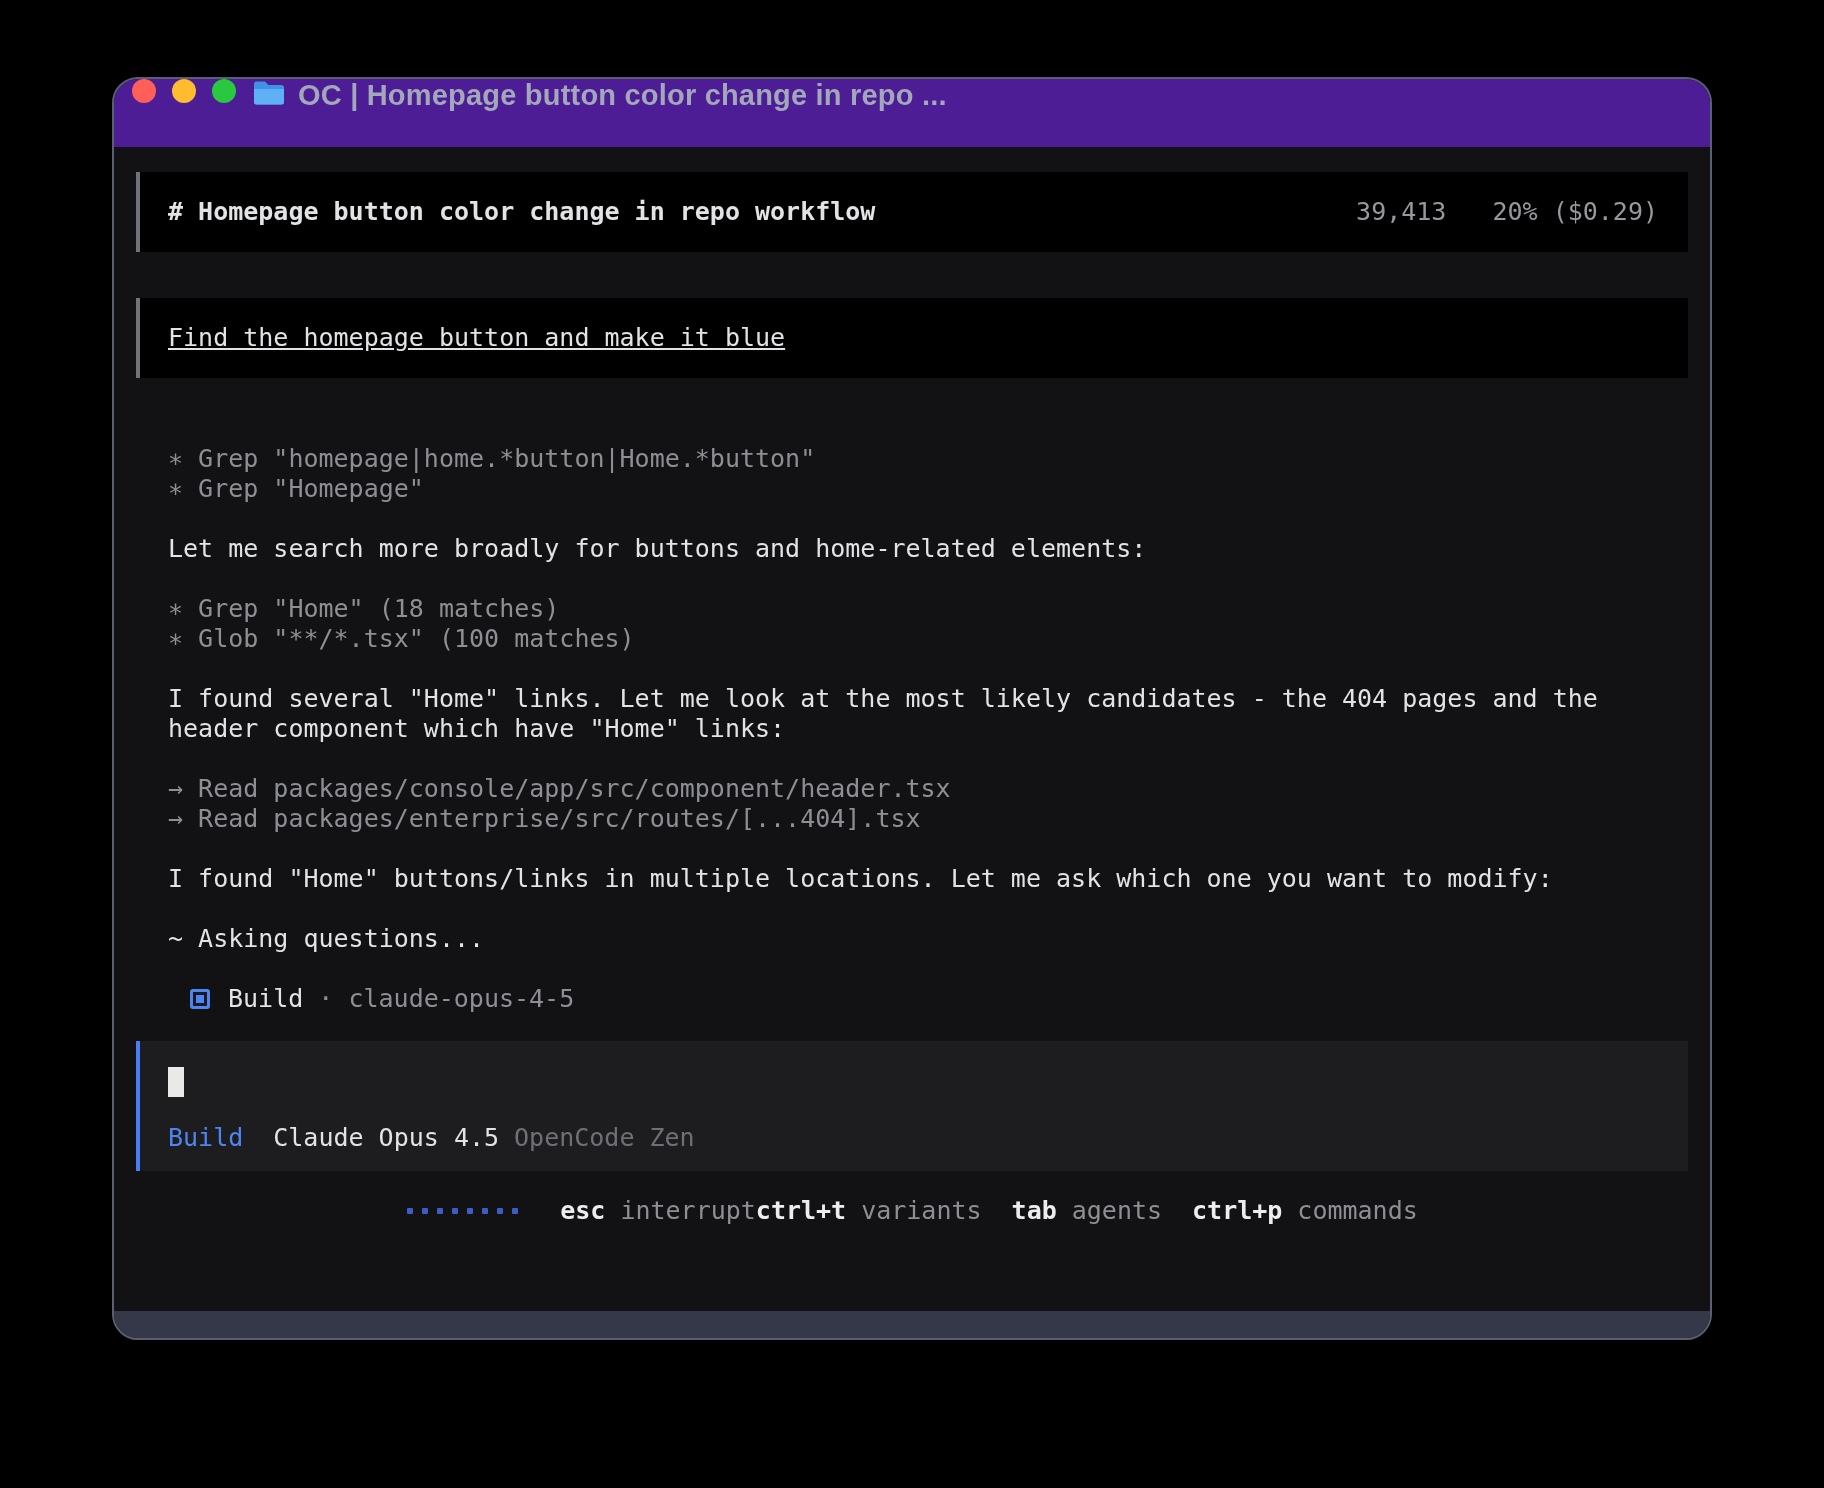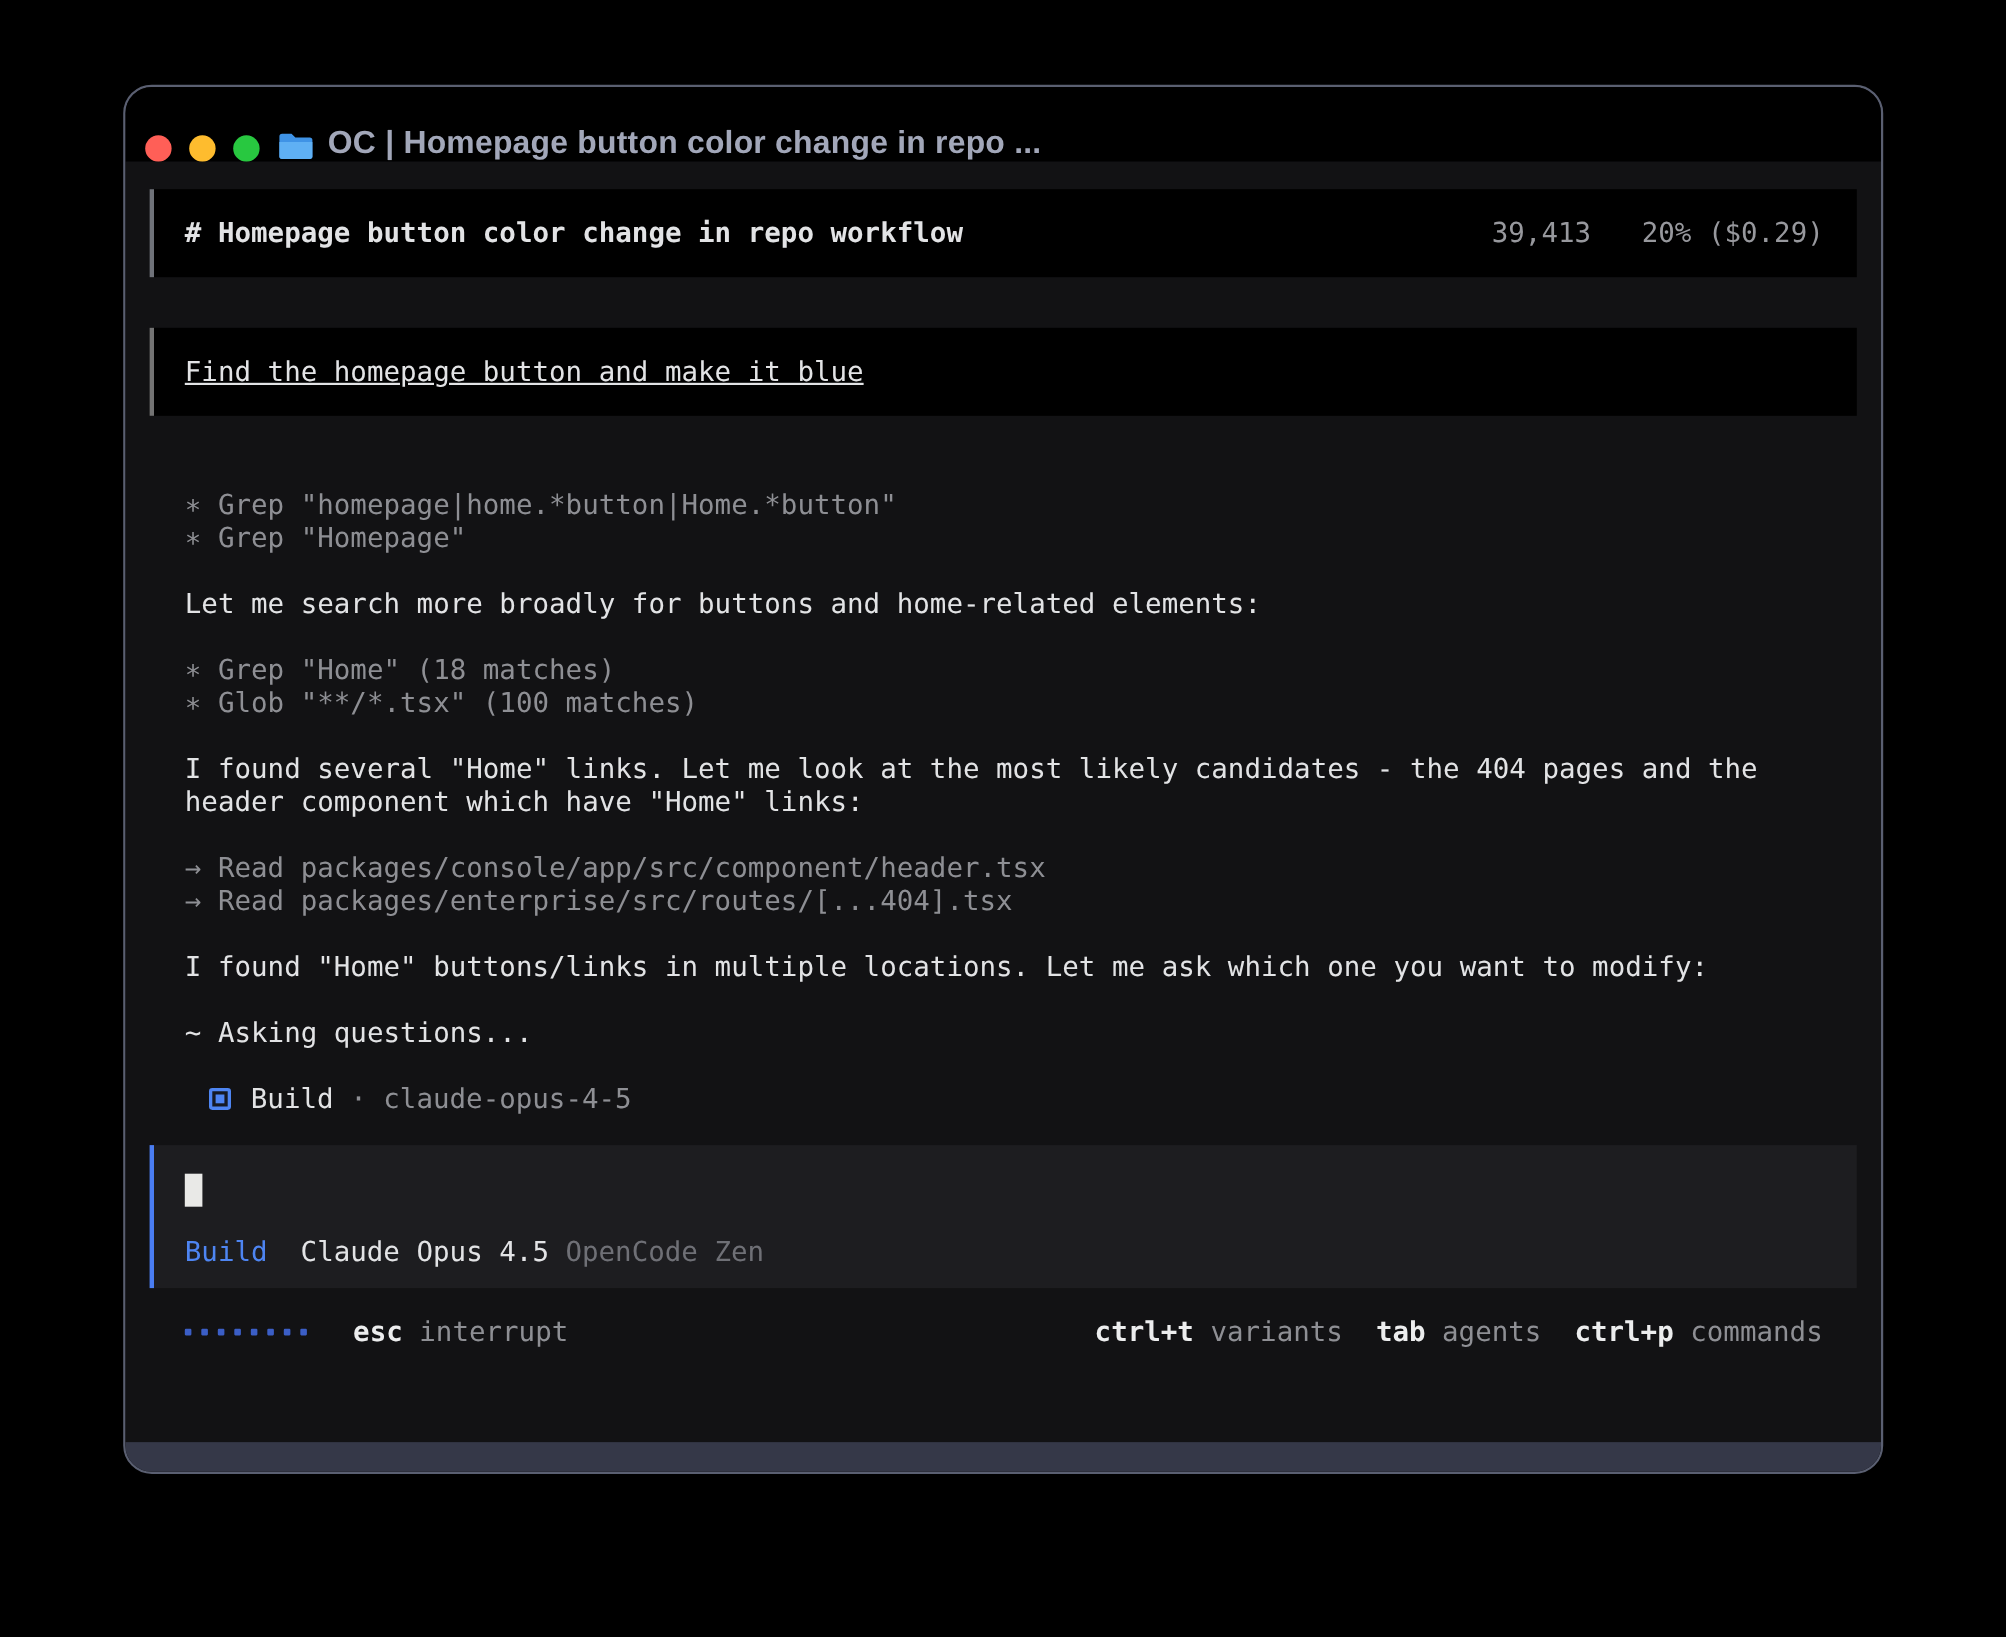--- a/index.html
+++ b/index.html
@@ -6,22 +6,22 @@
   html,body { width:1824px; height:1488px; background:#000; overflow:hidden; }
 
   .window {
     position:absolute; left:112px; top:77px; width:1600px; height:1263px;
     background:#121214; border:2px solid #5a5f71; border-radius:26px;
     display:flex; flex-direction:column; overflow:hidden;
   }
 
   
   .titlebar {
-    height:68px; flex:0 0 68px; background:#000000;
-    display:flex; align-items:flex-end; padding:0 18px;
+    height:68px; flex:0 0 68px; background:#4c1d95;
+    display:flex; align-items:flex-start; padding:0 18px;
   }
   .traffic { display:flex; align-items:center; gap:16px; }
   .tl { width:24px; height:24px; border-radius:50%; }
   .tl.red { background:#ff5f57; }
   .tl.yellow { background:#febc2e; }
   .tl.green { background:#28c840; }
   .folder { margin-left:16px; display:flex; align-items:center; }
   .win-title {
     margin-left:12px; font-family:"Liberation Sans",sans-serif; font-weight:700;
     font-size:29px; color:#a2a7b9; letter-spacing:.2px;
@@ -68,21 +68,21 @@
     display:flex; flex-direction:column; justify-content:space-between;
   }
   .cursor { width:16px; height:30px; background:#e9e9e7; }
   .composer-meta { display:flex; white-space:pre; }
   .composer-meta .sep2 { width:30px; }
   .composer-meta .sep1 { width:15px; }
 
   
   .hint-bar {
     margin-top:25px; height:30px; flex:0 0 30px;
-    display:flex; align-items:center; justify-content:space-between;
+    display:flex; align-items:center; justify-content:center;
     padding:0 31px 0 32px; white-space:pre;
   }
   .hint-left { display:flex; align-items:center; }
   .spinner { display:flex; gap:9px; margin-right:42px; }
   .dot { width:6px; height:6px; border-radius:1px; background:#3b5ec6; }
   .key { font-weight:700; color:#ecedee; }
   .lbl { color:#8e8f94; }
   .hint-right { display:flex; gap:30px; }
   .pair { display:flex; gap:15px; }
 

